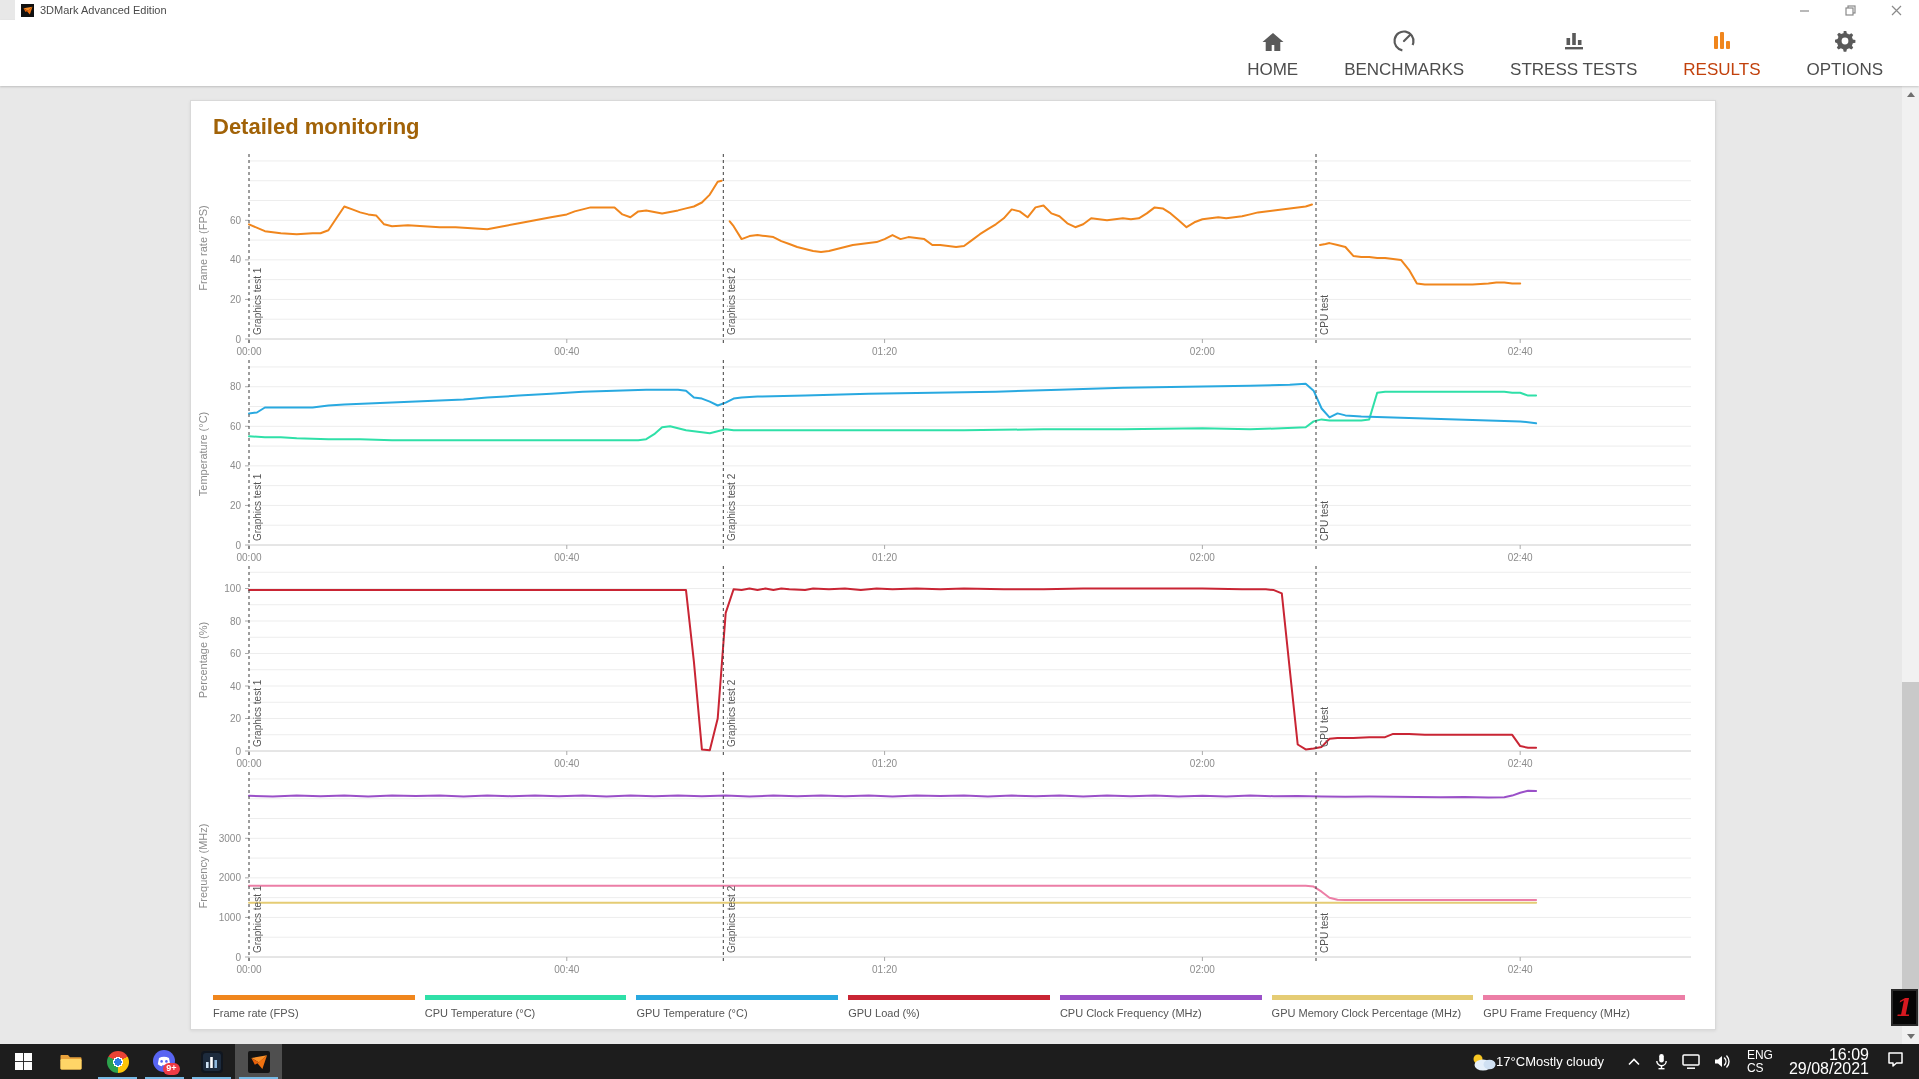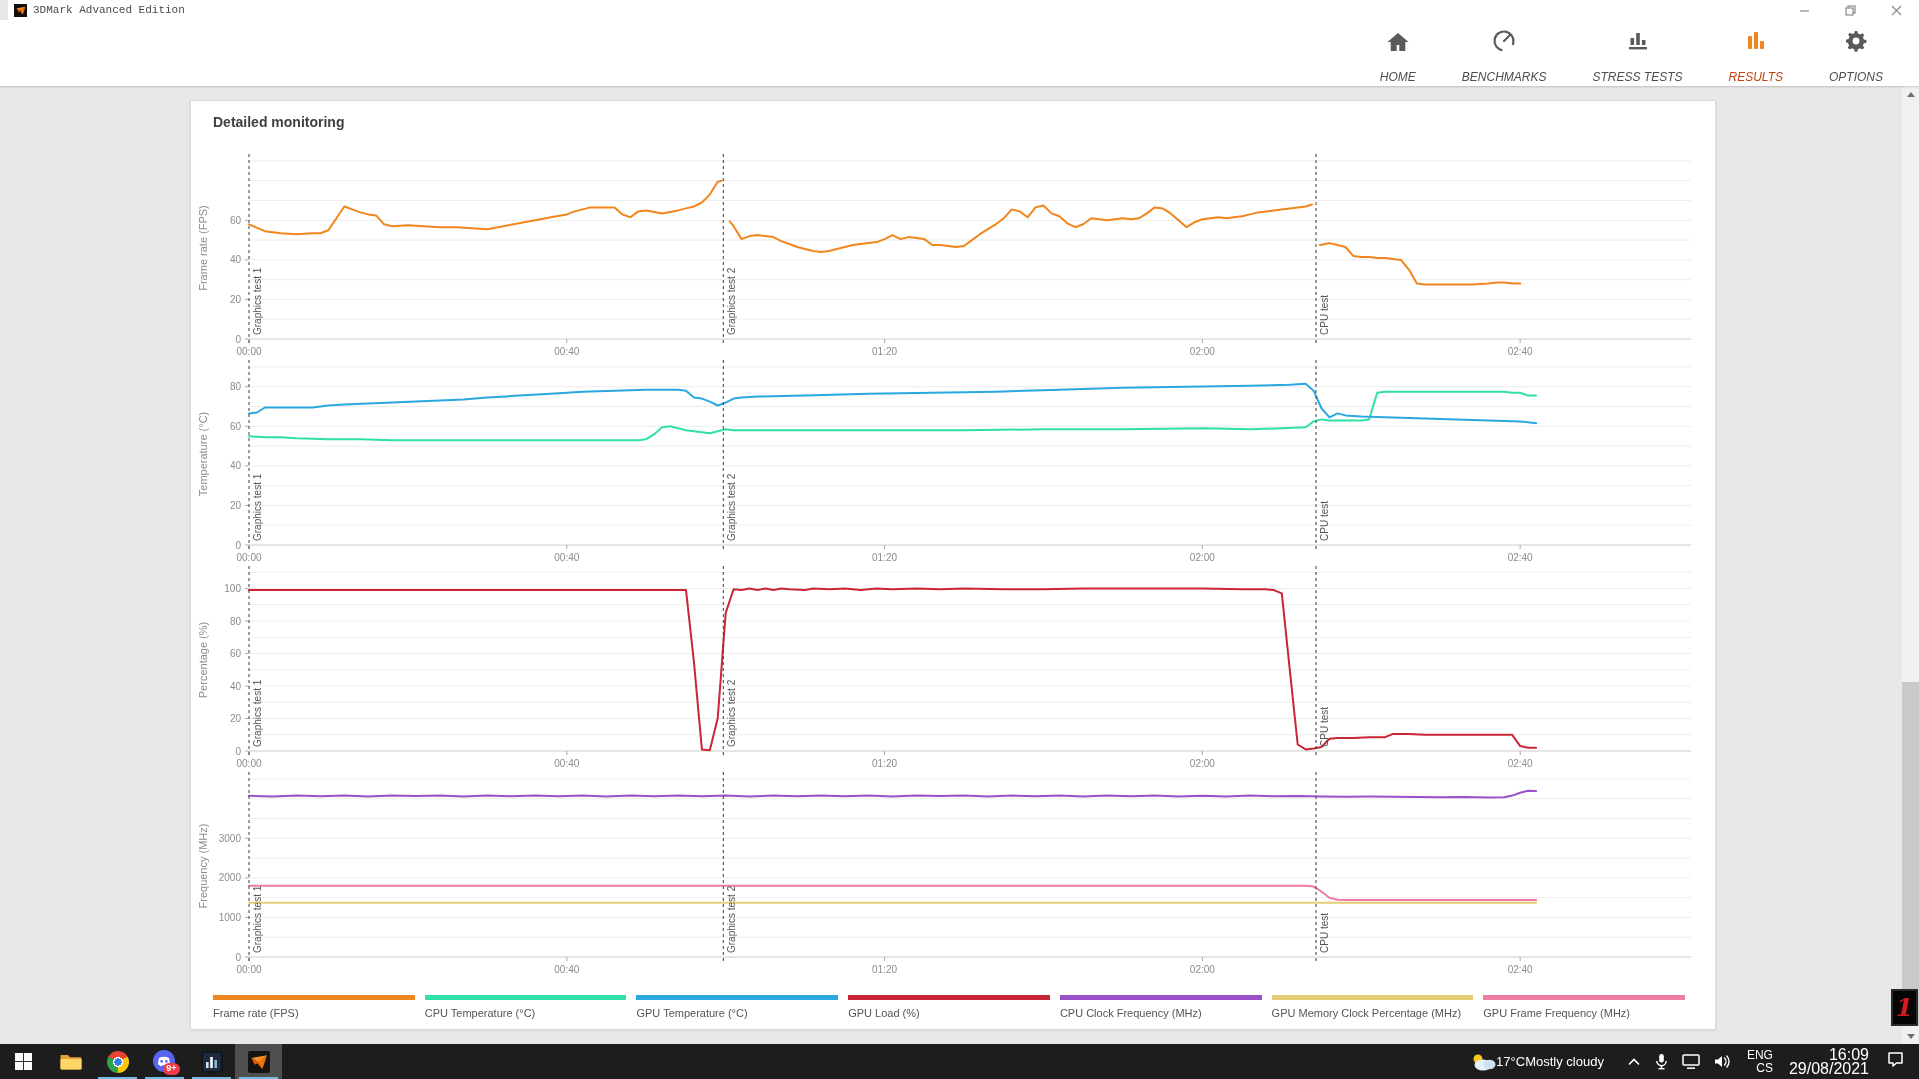--- a/index.html
+++ b/index.html
@@ -4,37 +4,37 @@
 <style>
   * { box-sizing: border-box; margin: 0; padding: 0; }
   html,body { width:1919px; height:1079px; }
   body {
     position: relative;
     background: #e8e8e8;
     font-family: "Liberation Sans", "DejaVu Sans", sans-serif;
     overflow: hidden;
   }
   
-  .titlebar { position:absolute; top:0; left:8px; right:0; height:20px; background:#fff; display:flex; align-items:center; z-index:5;font-family:Liberation Mono, monospace; }
+  .titlebar { position:absolute; top:0; left:15px; right:0; height:20px; background:#fff; display:flex; align-items:center; z-index:5; }
   .titlebar-appicon { width:13px; height:13px; margin:0 6px 0 6px; background:#101010; display:flex; align-items:center; justify-content:center; }
   .titlebar-title { font-size:11px; color:#4a4a4a; }
   .win-controls { position:absolute; right:0; top:0; height:20px; display:flex; }
   .win-btn { width:46px; height:20px; display:flex; align-items:center; justify-content:center; }
   
   .header { position:absolute; top:20px; left:0; right:0; height:66px; background:#fff; box-shadow:0 1px 2px rgba(0,0,0,.18); z-index:4; }
   .brand { position:absolute; left:12px; top:0; display:flex; align-items:center; height:62px; }
   .brand-text { font-size:38px; font-weight:800; color:#0c0c0c; letter-spacing:-2px; margin-left:4px; }
   .brand-reg { font-size:12px; font-weight:700; vertical-align:18px; letter-spacing:0; }
   .nav { position:absolute; right:36px; top:7px; display:flex; gap:46px; }
-  .nav-item { display:flex; flex-direction:column; align-items:center; gap:16px; font-size:12px; color:#4d4d4d; cursor:pointer;font-style:italic; }
+  .nav-item { display:flex; flex-direction:column; align-items:center; gap:6px; font-size:17px; color:#4d4d4d; cursor:pointer; }
   .nav-item .nav-ic { height:27px; display:flex; align-items:flex-end; }
   .nav-item.active { color:#c2410c; }
   
   .card { position:absolute; left:190px; top:100px; width:1526px; height:930px; background:#fff; border:1px solid #d9d9d9; box-shadow:0 1px 3px rgba(0,0,0,.08); }
-  .card-title { position:absolute; left:22px; top:13px; font-size:14px; font-weight:700; color:#404040; }
+  .card-title { position:absolute; left:22px; top:13px; font-size:22px; font-weight:700; color:#a16207; }
   .charts { position:absolute; left:0; top:50px; width:1526px; }
   .chart { height:206px; }
   .legend { position:absolute; left:22px; right:30px; bottom:10px; display:flex; gap:10px; }
   .legend-item { flex:1; }
   .legend-bar { height:5px; margin-bottom:7px; }
   .legend-label { font-size:11px; color:#555; }
   
   .scrollbar { position:absolute; right:0; top:86px; width:17px; height:958px; background:#f1f1f1; }
   .sb-arrow { position:absolute; left:0; width:17px; height:16px; display:flex; align-items:center; justify-content:center; }
   .sb-up { top:0; }
@@ -53,21 +53,21 @@
   .ic-chrome { width:22px; height:22px; border-radius:50%;
     background:
       radial-gradient(circle at 50% 50%, #2f7de1 0 24%, #fff 24% 33%, rgba(0,0,0,0) 33%),
       conic-gradient(from 60deg, #fdc609 0 120deg, #2ca24c 0 240deg, #ea4335 0 360deg);
   }
   .discord-wrap { position:relative; width:24px; height:24px; }
   .discord-badge { position:absolute; right:-3px; bottom:-1px; background:#ee3b45; color:#fff; font-size:9px; font-weight:700; border-radius:8px; padding:1px 3px; line-height:1.1; }
   .tray { margin-left:auto; display:flex; align-items:center; color:#fff; padding-right:8px; }
   .tray-weather { display:flex; align-items:center; gap:0; font-size:13px; margin-right:16px; cursor:pointer; }
   .tray-ic { margin:0 7px; display:flex; align-items:center; cursor:pointer; }
-  .tray-lang { text-align:right; font-size:12px; line-height:13px; margin:0 8px; cursor:pointer; }
+  .tray-lang { text-align:left; font-size:12px; line-height:13px; margin:0 8px; cursor:pointer; }
   .tray-clock { text-align:right; font-size:16px; line-height:14px; margin:0 8px; cursor:pointer; }
   .tray-action { margin:0 6px 0 10px; cursor:pointer; }
 </style>
 </head>
 <body>
 
 <div class="titlebar">
   <span class="titlebar-appicon">
     <svg width="10" height="9" viewBox="0 0 60 52">
       <path d="M3 12 L57 3 L29 28 Z" fill="#f78f28"></path>

